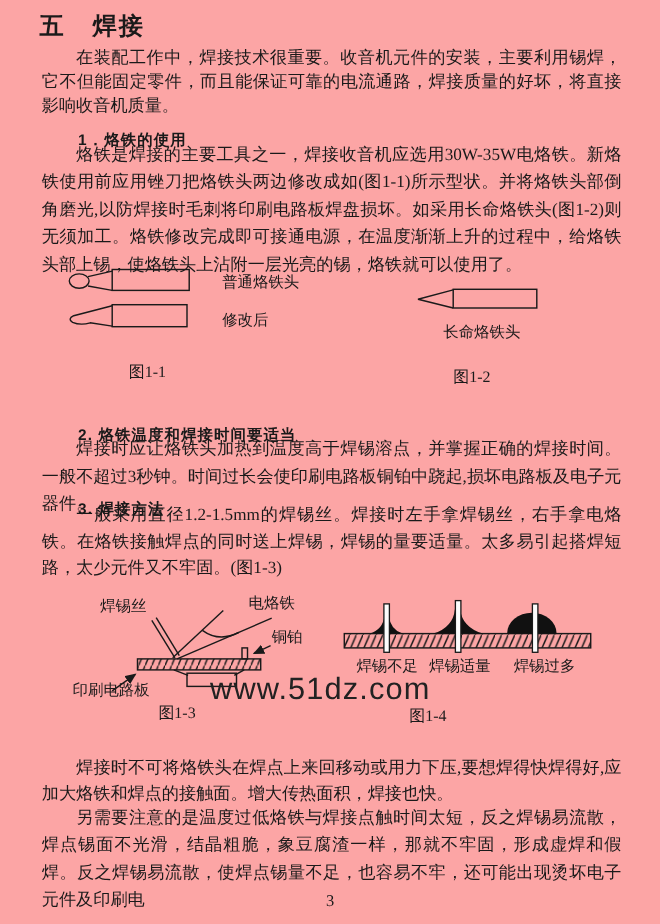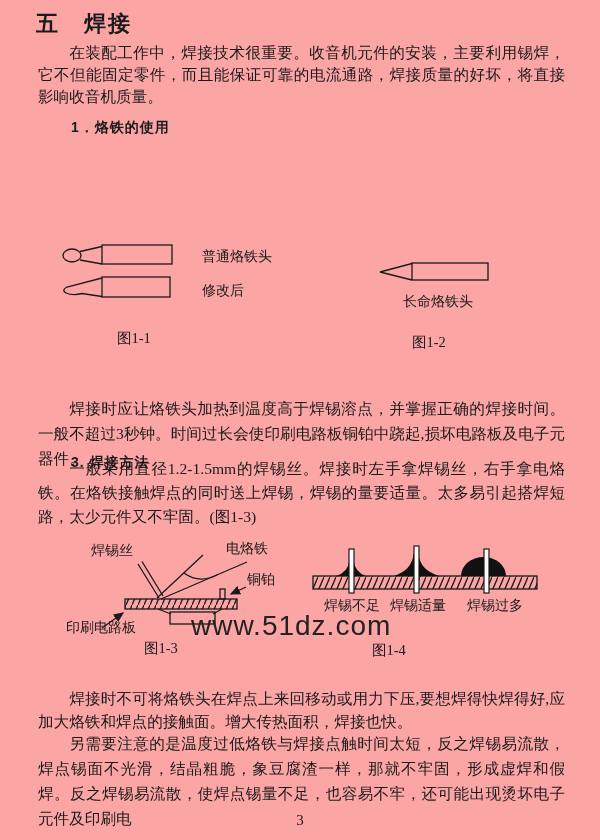--- a/index.html
+++ b/index.html
@@ -26,20 +26,21 @@
 </head>
 <body>
 
 <div class="page">
 
   <h1 class="title">五　焊接</h1>
 
   <p class="bt" style="top:42px;line-height:22px;">在装配工作中，焊接技术很重要。收音机元件的安装，主要利用锡焊，它不但能固定零件，而且能保证可靠的电流通路，焊接质量的好坏，将直接影响收音机质量。</p>
 
   <h2 class="h2" style="top:103px;">1．烙铁的使用</h2>
+  <p class="bt" style="top:128px;">烙铁是焊接的主要工具之一，焊接收音机应选用30W-35W电烙铁。新烙铁使用前应用锉刀把烙铁头两边修改成如(图1-1)所示型状。并将烙铁头部倒角磨光,以防焊接时毛刺将印刷电路板焊盘损坏。如采用长命烙铁头(图1-2)则无须加工。烙铁修改完成即可接通电源，在温度渐渐上升的过程中，给烙铁头部上锡，使烙铁头上沾附一层光亮的锡，烙铁就可以使用了。</p>
 
   <svg class="fig" style="top:240px;" width="600" height="118" viewBox="0 0 600 118">
     <g class="ln">
       <ellipse cx="72" cy="15.5" rx="9" ry="6.5"></ellipse>
       <line x1="80" y1="11.5" x2="102" y2="6.5"></line>
       <line x1="80" y1="20" x2="102" y2="24"></line>
       <rect x="102" y="5" width="70" height="19"></rect>
     </g>
     <text x="202" y="21">普通烙铁头</text>
     <g class="ln">
@@ -49,20 +50,21 @@
     <text x="202" y="55">修改后</text>
     <text class="cap" x="117" y="103">图1-1</text>
     <g class="ln">
       <path d="M412 23.5 L380 32 L412 40"></path>
       <rect x="412" y="23" width="76" height="17"></rect>
     </g>
     <text x="403" y="66">长命烙铁头</text>
     <text class="cap" x="412" y="107">图1-2</text>
   </svg>
 
+  <h2 class="h2" style="top:371px;">2. 烙铁温度和焊接时间要适当</h2>
   <p class="bt" style="top:396px;">焊接时应让烙铁头加热到温度高于焊锡溶点，并掌握正确的焊接时间。一般不超过3秒钟。时间过长会使印刷电路板铜铂中跷起,损坏电路板及电子元器件。</p>
 
   <h2 class="h2" style="top:438px;">3. 焊接方法</h2>
   <p class="bt" style="top:457px;line-height:24px;">一般采用直径1.2-1.5mm的焊锡丝。焊接时左手拿焊锡丝，右手拿电烙铁。在烙铁接触焊点的同时送上焊锡，焊锡的量要适量。太多易引起搭焊短路，太少元件又不牢固。(图1-3)</p>
 
   <svg class="fig" style="top:535px;" width="600" height="128" viewBox="0 0 600 128">
     <defs>
       <pattern id="hatch" width="6" height="14" patternUnits="userSpaceOnUse">
         <line x1="6" y1="0" x2="0" y2="14" stroke="#1a1a1a" stroke-width="1.3"></line>
       </pattern>

